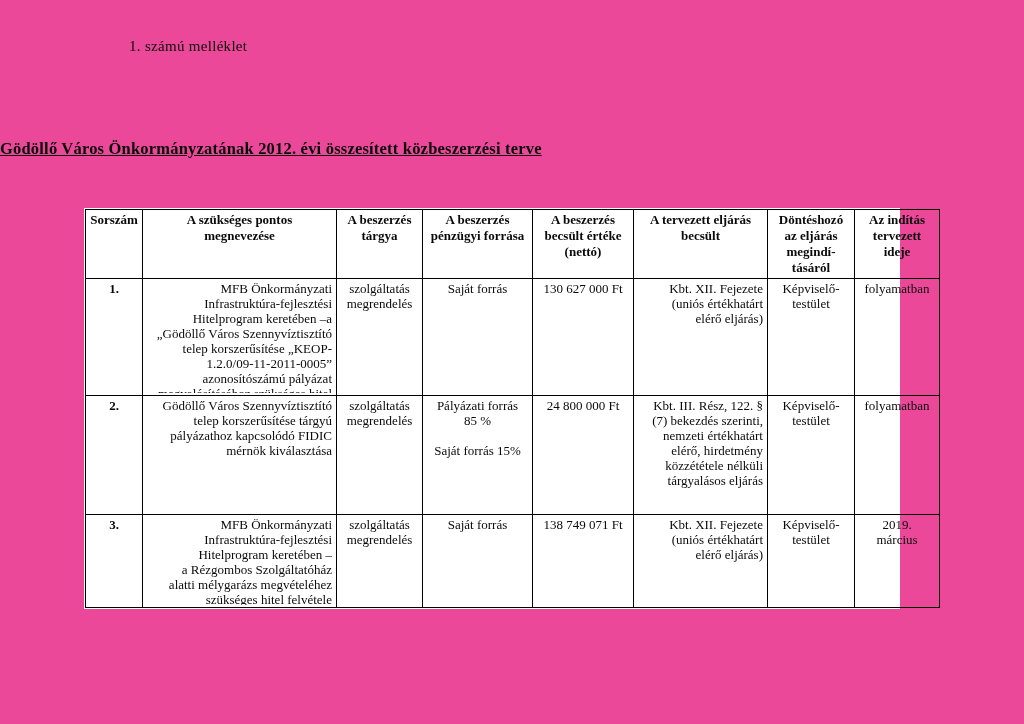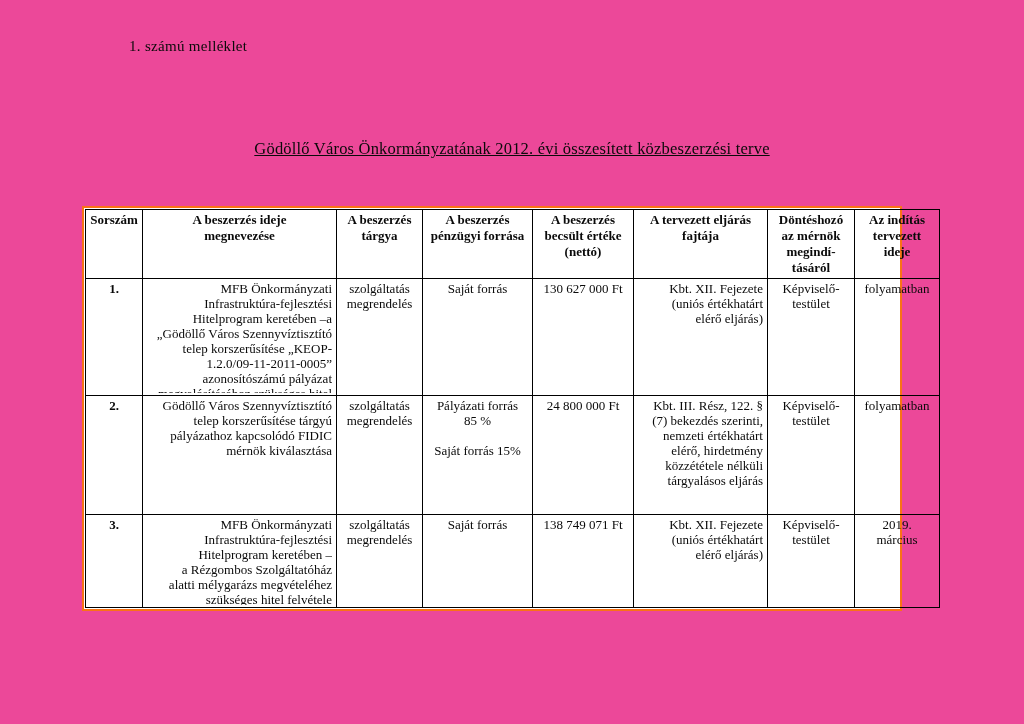--- a/index.html
+++ b/index.html
@@ -18,32 +18,32 @@
     left: 129px;
     top: 38px;
     font-size: 15px;
     letter-spacing: 0.3px;
   }
   .doc-title {
     position: absolute;
     top: 139px;
     left: 0;
     width: 100%;
-    text-align: center;
-    font-weight: normal;
+    text-align: left;
+    font-weight: bold;
     font-size: 16.5px;
     text-decoration: underline;
     letter-spacing: 0.2px;
   }
   .table-wrap {
     position: absolute;
     left: 82px;
     top: 206px;
     width: 820px;
-    border: 2px solid #f97316;
+    border: 2px solid #ec4899;
     padding: 1px;
     box-sizing: border-box;
     background: #fff;
   }
   table.proc {
     border-collapse: collapse;
     width: 100%;
     table-layout: fixed;
   }
   table.proc th, table.proc td {
@@ -89,33 +89,33 @@
         <col style="width:86px">
         <col style="width:110px">
         <col style="width:101px">
         <col style="width:134px">
         <col style="width:87px">
         <col style="width:85px">
       </colgroup>
       <thead>
         <tr>
           <th>Sorszám</th>
-          <th>A beszerzés ideje
+          <th>A szükséges pontos
 megnevezése</th>
           <th>A beszerzés
 tárgya</th>
           <th>A beszerzés
 pénzügyi forrása</th>
           <th>A beszerzés
 becsült értéke
 (nettó)</th>
           <th>A tervezett eljárás
-fajtája</th>
+becsült</th>
           <th>Döntéshozó
-az mérnök
+az eljárás
 megindí-
 tásáról</th>
           <th>Az indítás
 tervezett
 ideje</th>
         </tr>
       </thead>
       <tbody>
         <tr class="r1">
           <td class="ac serial">

